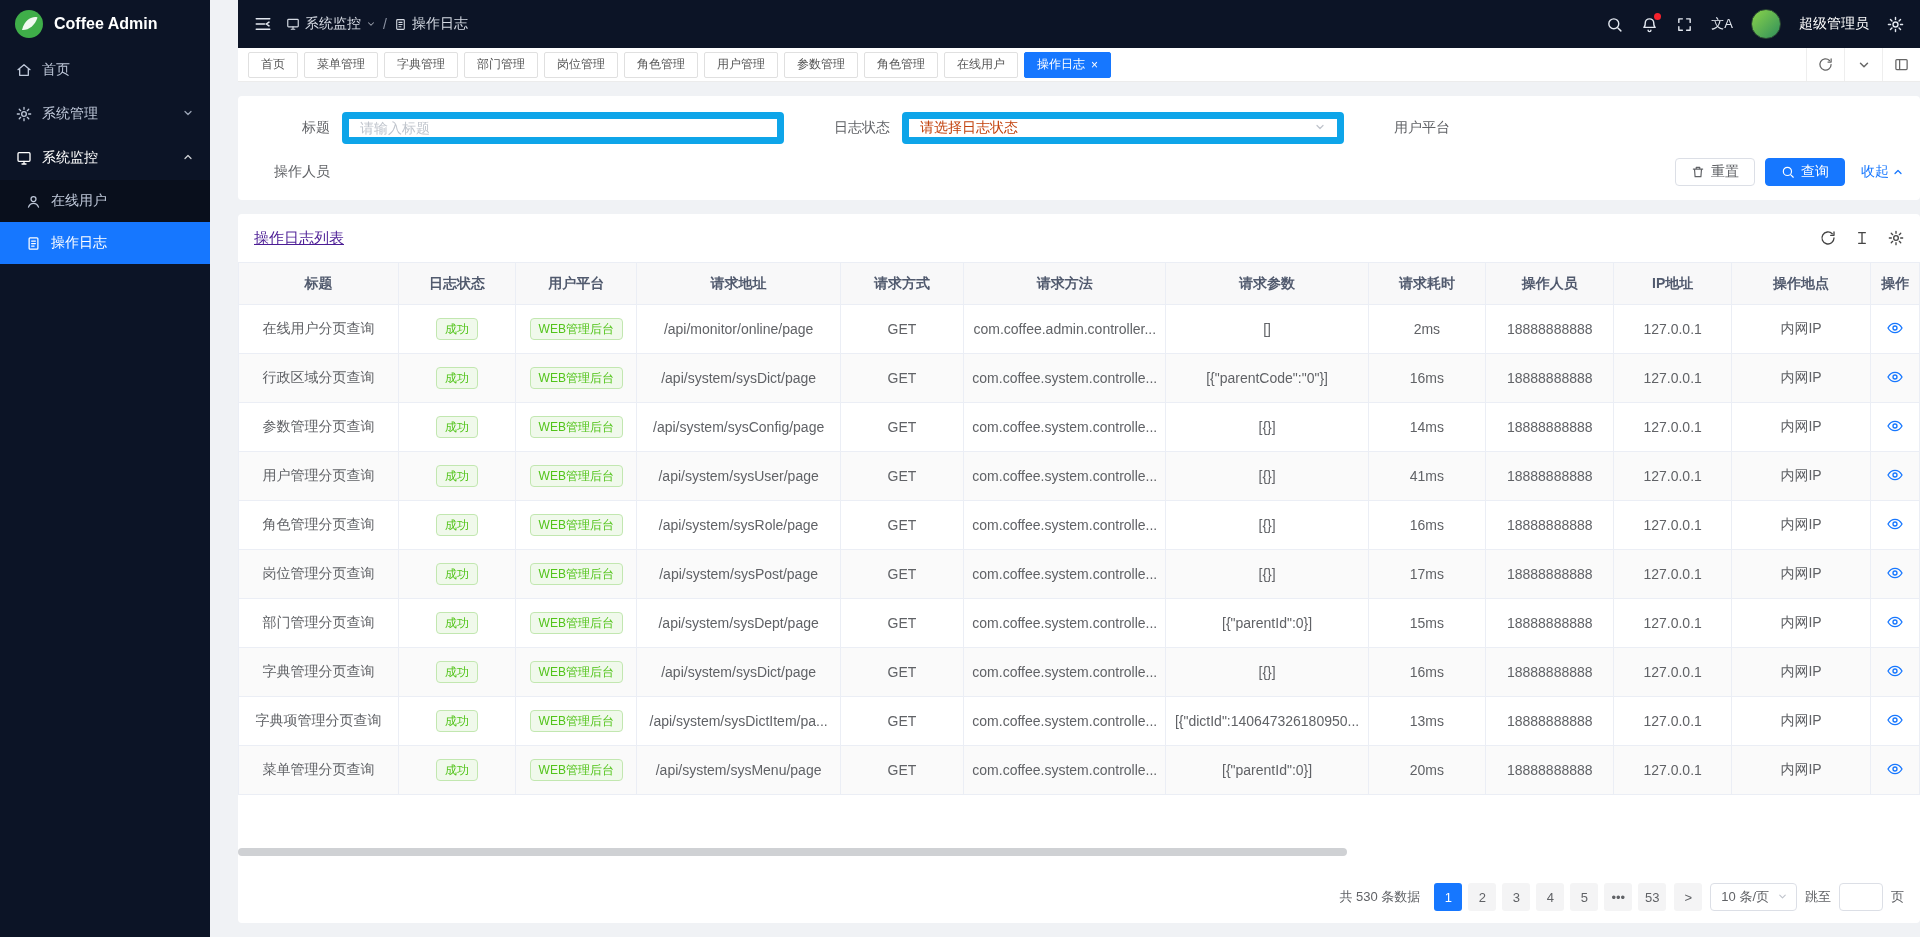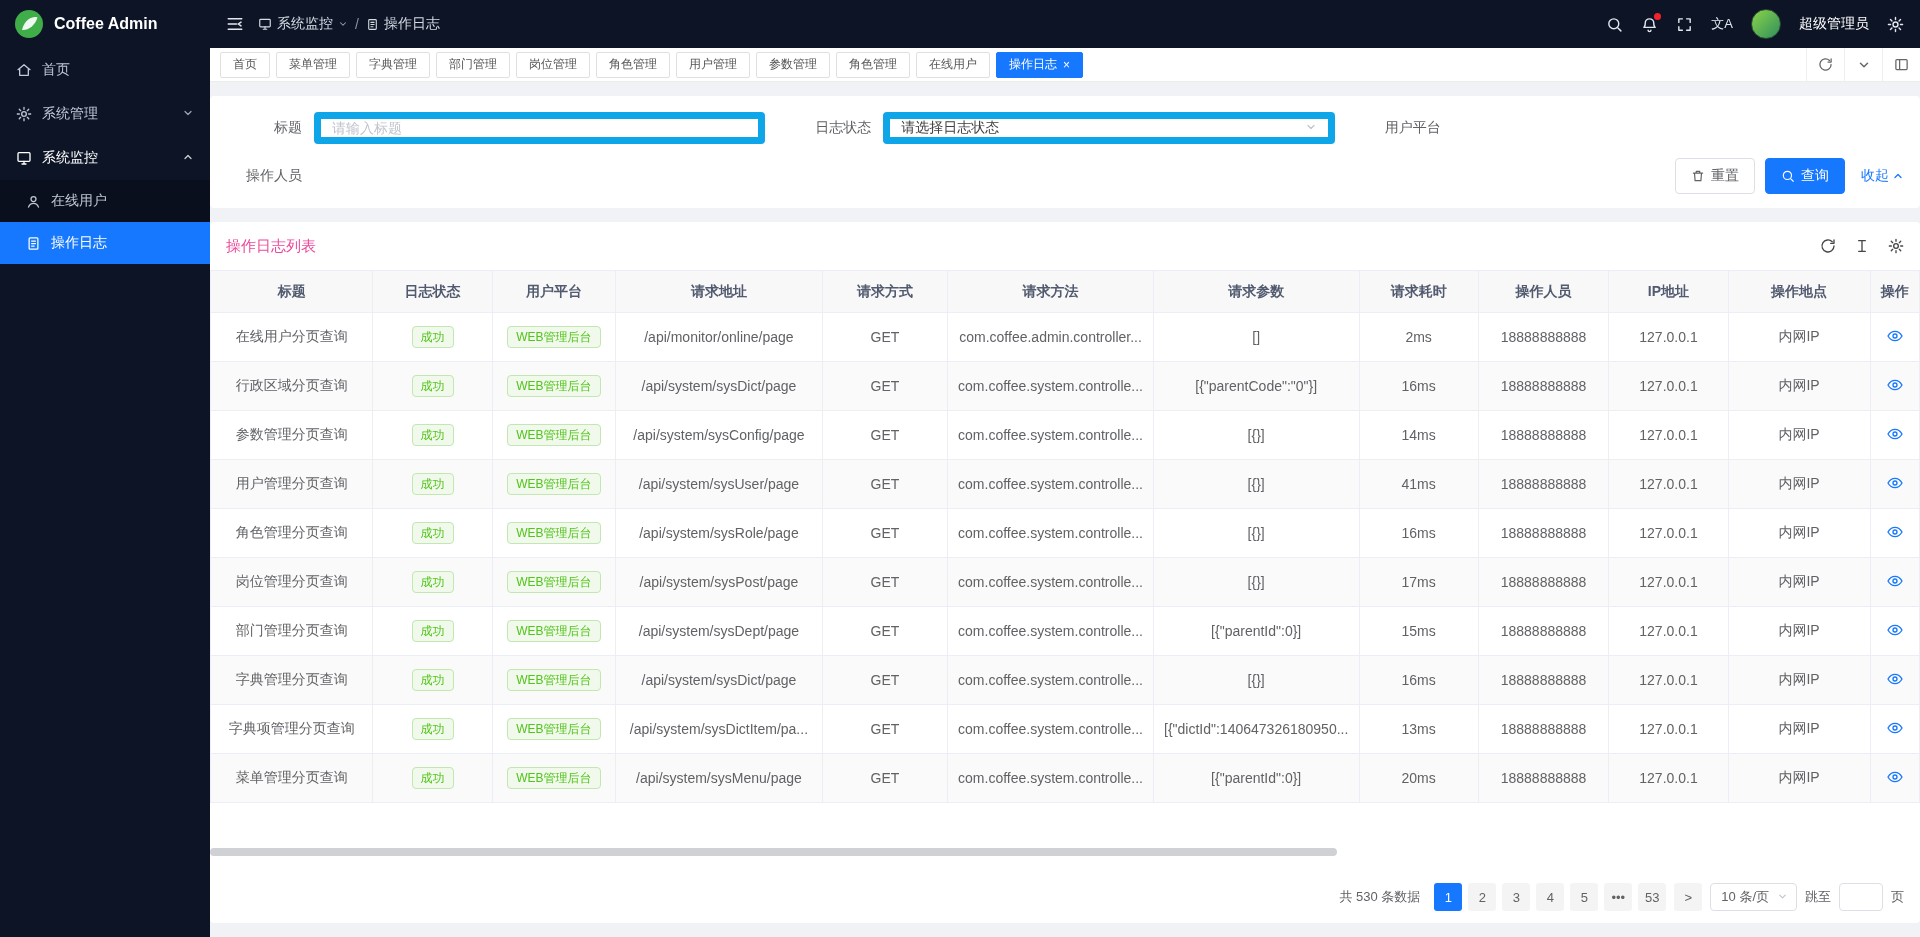--- a/index.html
+++ b/index.html
@@ -1,18 +1,18 @@
 <!DOCTYPE html>
 <html><head>
 <meta charset="utf-8">
 <style>
   * { box-sizing: border-box; margin: 0; padding: 0; }
   html,body { width:1920px; height:937px; overflow:hidden; }
   body { font-family:"Liberation Sans","DejaVu Sans",sans-serif; font-size:14px; color:#606266; background:#f0f2f5; }
-  .app { display:flex; width:1920px; height:937px; overflow:hidden; }
+  .app { display:flex; width:1920px; height:937px; overflow:hidden;gap:28px; }
 
   
   .sidebar { width:210px; flex-shrink:0; background:#0c1426; color:#bfc8d9; display:flex; flex-direction:column; }
   .logo { height:48px; display:flex; align-items:center; gap:10px; padding:0 14px; flex-shrink:0; }
   .logo-title { color:#fff; font-weight:bold; font-size:16px; white-space:nowrap; }
   .nav-item { height:44px; display:flex; align-items:center; gap:10px; padding:0 16px; font-size:14px; cursor:pointer; white-space:nowrap; }
   .nav-item .chev { margin-left:auto; opacity:.8; }
   .nav-sub { background:#090f1c; }
   .nav-sub .nav-item { padding-left:26px; height:42px; }
   .nav-item.active { background:#1677ff; color:#fff; }
@@ -44,32 +44,32 @@
   
   .content { flex:1; min-height:0; padding:14px 0; display:flex; flex-direction:column; }
 
   .filter-card { background:#fff; border-radius:4px; padding:16px 16px 14px; flex-shrink:0; }
   .filter-grid { display:grid; grid-template-columns:repeat(3,1fr); gap:14px 30px; }
   .filter-item { display:flex; align-items:center; min-width:0; }
   .filter-label { width:76px; flex-shrink:0; text-align:right; margin-right:12px; color:#606266; }
   .control { flex:1; height:32px; border:7px solid #0ea5e9; border-radius:4px; background:#fff; display:flex; align-items:center; padding:0 11px; gap:6px; min-width:0; }
   .control input { border:none; outline:none; width:100%; font-size:14px; color:#333; font-family:inherit; background:transparent; }
   .control input::placeholder { color:#bfc4cc; }
-  .select-placeholder { color:#404040; flex:1; white-space:nowrap; overflow:hidden; }
+  .select-placeholder { color:#c2410c; flex:1; white-space:nowrap; overflow:hidden; }
   .select-arrow { color:#c0c4cc; flex-shrink:0; }
   .filter-actions { grid-column:2 / 4; display:flex; align-items:center; justify-content:flex-end; gap:10px; }
-  .btn { height:36px; padding:0 15px; border-radius:4px; display:inline-flex; align-items:center; gap:6px; font-size:14px; cursor:pointer; font-family:inherit; }
+  .btn { height:28px; padding:0 15px; border-radius:4px; display:inline-flex; align-items:center; gap:6px; font-size:14px; cursor:pointer; font-family:inherit; }
   .btn-plain { background:#fff; border:1px solid #dcdfe6; color:#606266; }
   .btn-primary { background:#1677ff; border:1px solid #1677ff; color:#fff; }
   .collapse-link { color:#1677ff; display:inline-flex; align-items:center; gap:3px; cursor:pointer; margin-left:6px; font-size:14px; }
 
   
   .table-card { flex:1; min-height:0; margin-top:14px; background:#fff; border-radius:4px; display:flex; flex-direction:column; overflow:hidden; }
   .table-card-header { height:48px; flex-shrink:0; display:flex; align-items:center; padding:0 16px; }
-  .table-title { font-size:15px; color:#ec4899; }
+  .table-title { font-size:15px; color:#4c1d95;text-decoration:underline; }
   .table-tools { margin-left:auto; display:flex; align-items:center; gap:18px; color:#454545; }
   .table-tools .tool { display:inline-flex; cursor:pointer; }
 
   table { width:100%; border-collapse:collapse; table-layout:fixed; }
   thead th { height:42px; background:#f8f8f9; color:#515a6e; font-size:14px; font-weight:600; border:1px solid #ebeef5; white-space:nowrap; overflow:hidden; text-overflow:ellipsis; padding:0 6px; text-align:center; }
   tbody td { height:49px; border:1px solid #ebeef5; text-align:center; font-size:14px; color:#606266; white-space:nowrap; overflow:hidden; text-overflow:ellipsis; padding:0 8px; background-clip:padding-box; }
   tbody tr:nth-child(even) td { background:#fafafa; }
   .tag { display:inline-flex; align-items:center; padding:2px 8px; border:1px solid #c2e7b0; background:#f0f9eb; color:#52c41a; border-radius:4px; font-size:12px; line-height:16px; white-space:nowrap; }
   .c-action { border-left:1px solid #dcdfe6; }
   .eye { color:#1677ff; display:inline-flex; cursor:pointer; }

